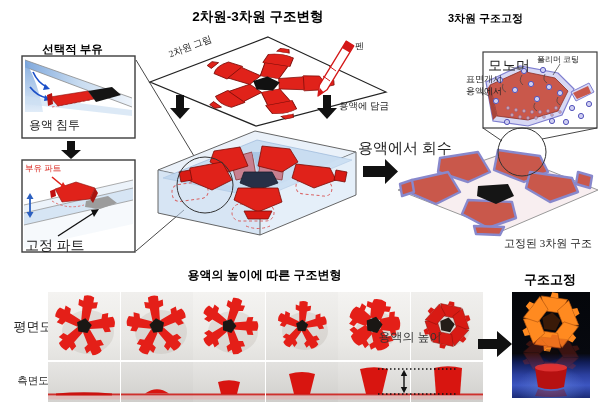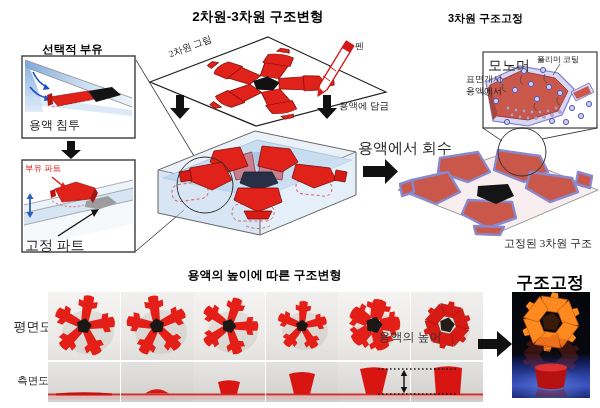--- a/index.html
+++ b/index.html
@@ -350,21 +350,21 @@
   <div class="lbl serif" style="left:339px;top:100px;font-size:9.5px">용액에 담금</div>
   <div class="lbl serif" style="left:358px;top:139px;font-size:15px">용액에서 회수</div>
 
   <div class="lbl title center" style="left:428px;top:11px;width:115px;font-size:11px">3차원 구조고정</div>
   <div class="lbl serif" style="left:488px;top:57px;font-size:14px">모노머</div>
   <div class="lbl serif" style="left:537px;top:54px;font-size:8px">폴리머 코팅</div>
   <div class="lbl serif center" style="left:459px;top:73px;width:50px;font-size:9px;line-height:12px"><span>표면개시</span><br><span>용액에서</span></div>
   <div class="lbl serif center" style="left:488px;top:236px;width:120px;font-size:11px">고정된 3차원 구조</div>
 
   <div class="lbl title center" style="left:172px;top:267px;width:185px;font-size:12px">용액의 높이에 따른 구조변형</div>
-  <div class="lbl title center" style="left:508px;top:271px;width:84px;font-size:17px">구조고정</div>
+  <div class="lbl title center" style="left:508px;top:271px;width:84px;font-size:13px">구조고정</div>
   <div class="lbl serif center" style="left:12px;top:318px;width:42px;font-size:13px">평면도</div>
   <div class="lbl serif center" style="left:12px;top:374px;width:42px;font-size:10.5px">측면도</div>
 
   <div class="photo photo-top" style="left:48px;top:292px;width:72px;height:68px">
     <svg width="72" height="68">
         <ellipse cx="40" cy="40" rx="26" ry="22" fill="#8a8070" opacity="0.15"></ellipse>
       <use href="#flower-open" x="0" y="0" transform="translate(36,34) scale(0.68) rotate(10)"></use>
       </svg>
   </div>
   <div class="photo photo-top alt" style="left:120.5px;top:292px;width:72px;height:68px">

